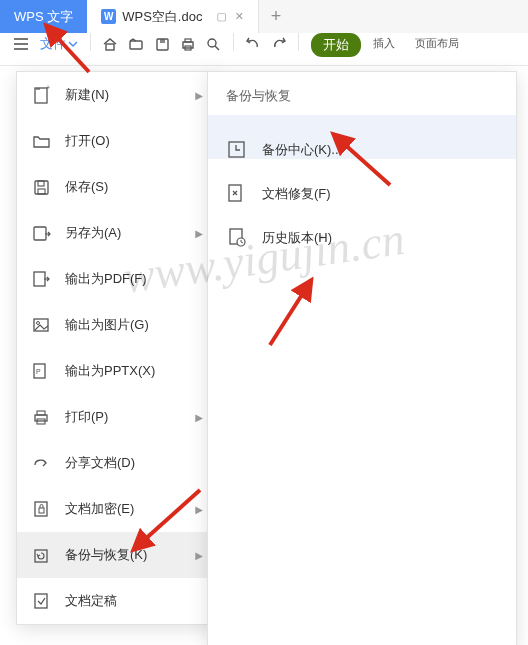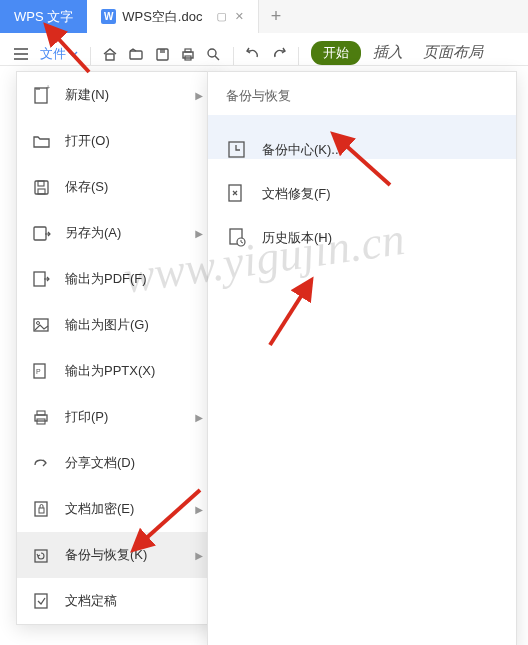--- a/index.html
+++ b/index.html
@@ -8,27 +8,27 @@
   
   .tabbar { height: 33px; background: #f6f6f6; display: flex; align-items: stretch; position: relative; }
   .tab { display: flex; align-items: center; padding: 0 14px; font-size: 13px; position: relative; }
   .tab.active { background: #4a8bf4; color: #fff; }
   .tab.second { background: #fff; border-right: 1px solid #e3e3e3; }
   .tab.second .doc-ico { width: 15px; height: 15px; background: #4a8bf4; color: #fff; display: inline-flex; align-items: center; justify-content: center; font-size: 10px; border-radius: 2px; margin-right: 6px; font-weight: bold; }
   .tab .winops { margin-left: 14px; color: #9a9a9a; display: flex; gap: 8px; font-size: 11px; }
   .addtab { width: 34px; display: flex; align-items: center; justify-content: center; color: #8c8c8c; font-size: 18px; }
 
   
-  .toolbar { height: 33px; display: flex; align-items: flex-end; padding: 0 10px; border-bottom: 1px solid #e7e7e7; gap: 4px; }
+  .toolbar { height: 33px; display: flex; align-items: flex-start; padding: 0 10px; border-bottom: 1px solid #e7e7e7; gap: 4px; }
   .tb-btn { width: 22px; height: 22px; display: flex; align-items: center; justify-content: center; color: #555; border-radius: 3px; }
   .file-btn { display: flex; align-items: center; gap: 2px; padding: 2px 4px; border-radius: 3px; color: #555; }
   .file-btn .hl { color: #4a8bf4; font-weight: 500; }
   .tb-sep { width: 1px; height: 18px; background: #e3e3e3; margin: 0 4px; }
   .start-pill { background: #4d7c0f; color: #fff; padding: 3px 12px; border-radius: 11px; font-size: 13px; margin-left: 4px; }
-  .menutab { padding: 3px 8px; color: #555; font-size: 15px; font-style: italic; }
+  .menutab { padding: 3px 8px; color: #555; font-size: 11px; }
 
   
   .filemenu { position: absolute; left: 16px; top: 71px; width: 202px; background: #fff; border: 1px solid #e2e2e2; box-shadow: 0 4px 18px rgba(0,0,0,0.12); z-index: 10; }
   .fm-item { height: 46px; display: flex; align-items: center; padding: 0 14px; position: relative; }
   .fm-item:hover, .fm-item.sel { background: #efefef; }
   .fm-ico { width: 20px; height: 20px; display: flex; align-items: center; justify-content: center; margin-right: 14px; color: #555; }
   .fm-item .lbl { flex: 1; color: #333; }
   .fm-item .arrow { color: #9a9a9a; font-size: 10px; }
 
   

